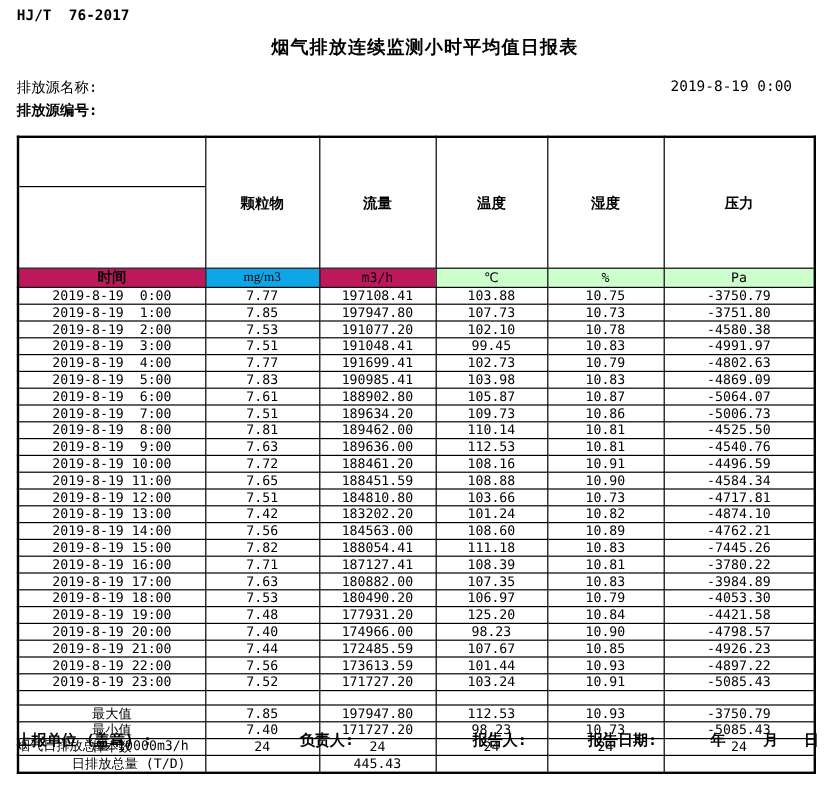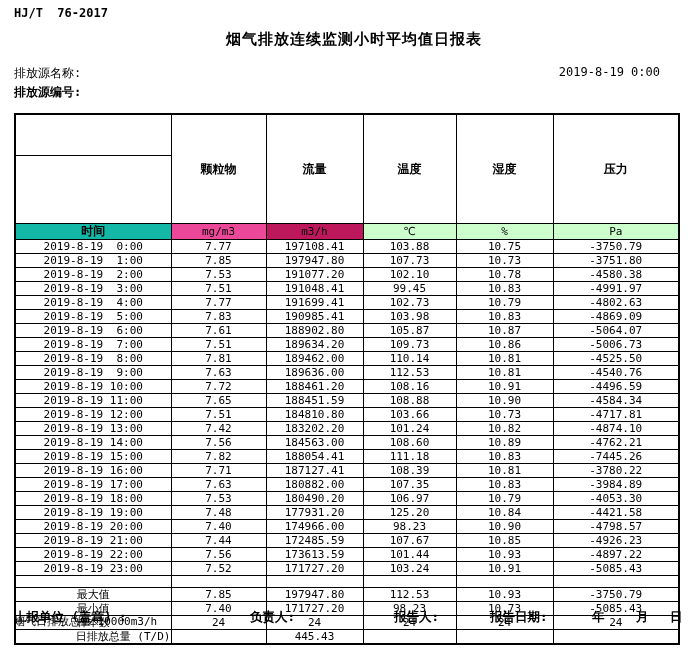--- a/index.html
+++ b/index.html
@@ -49,21 +49,21 @@
   tr.hdr-row th { font-size: 12px; font-weight: bold; height: 30px; line-height: 15px; }
   td.split-cell { padding: 0; height: 30px; }
   td.split-cell .half { height: 15px; }
   td.split-cell .half.top { border-bottom: 1px solid #000; }
 
   tr.unit-row td { background: #ccffcc; height: 16px; line-height: 15px; }
   tr.unit-row td.time-hdr { font-size: 12px; font-weight: bold; }
 
   tr.spacer-row td { height: 12px; }
   td.sum-label { font-size: 12px; }
-  td.sum-label.left { text-align: right; padding-left: 28px; }
+  td.sum-label.left { text-align: center; padding-left: 28px; }
 
   .note {
     position: absolute; left: 14px; top: 614px;
     font-size: 11px;
   }
   .sign-line { position: absolute; left: 0; top: 609px; width: 668px; height: 18px; font-size: 12.5px; font-weight: bold; }
   .sign-line span { position: absolute; white-space: pre; }
   .lbl-unit   { left: 14px; }
   .lbl-resp   { left: 250px; }
   .lbl-report { left: 394px; }
@@ -98,22 +98,22 @@
           <div class="half top"></div>
           <div class="half"></div>
         </td>
         <th>颗粒物</th>
         <th>流量</th>
         <th>温度</th>
         <th>湿度</th>
         <th>压力</th>
       </tr>
       <tr class="unit-row">
-        <td class="time-hdr" style="background: #14b8a6;">时间</td>
-        <td style="background: #ec4899;">mg/m3</td>
+        <td class="time-hdr" style="background: #be185d;">时间</td>
+        <td style="background: #0ea5e9; font-family: Liberation Serif, serif;">mg/m3</td>
         <td style="background: #be185d;">m3/h</td>
         <td style="background: rgb(204, 255, 204);">℃</td>
         <td style="background: rgb(204, 255, 204);">%</td>
         <td style="background: rgb(204, 255, 204);">Pa</td>
       </tr>
     </thead>
     <tbody id="data-rows">
         <tr>
           <td class="time-cell">2019-8-19  0:00</td>
           <td>7.77</td>

